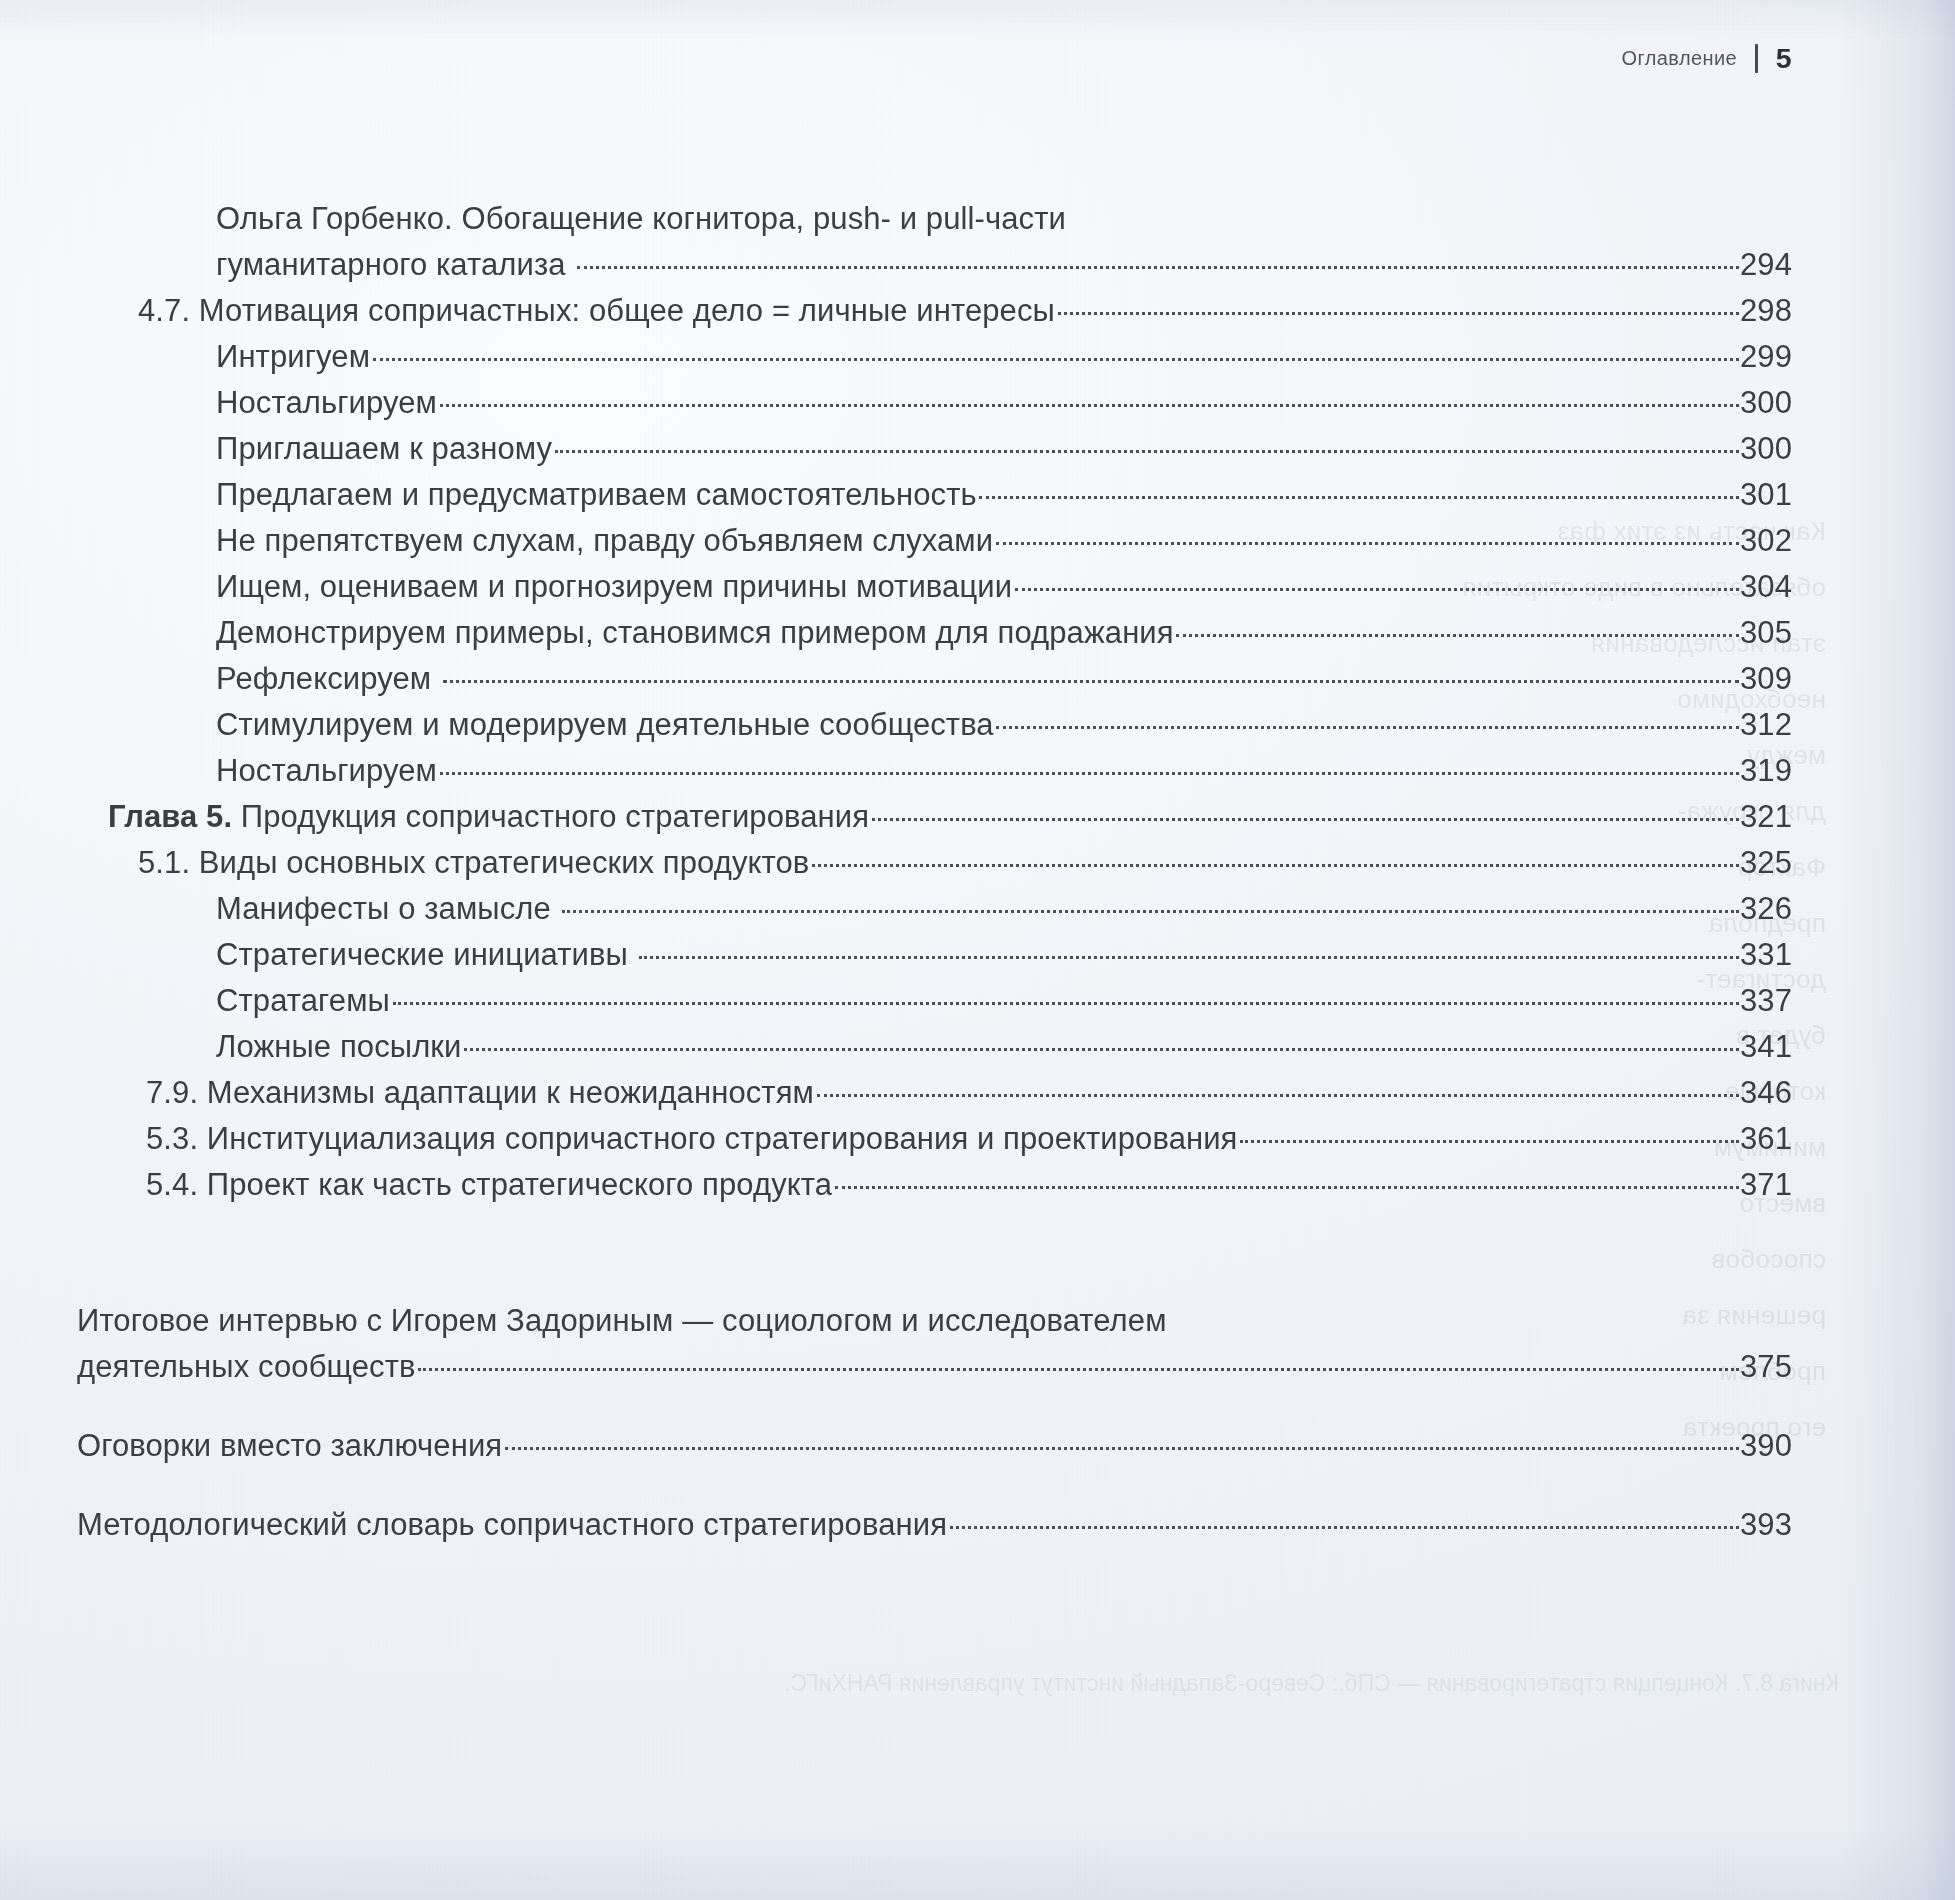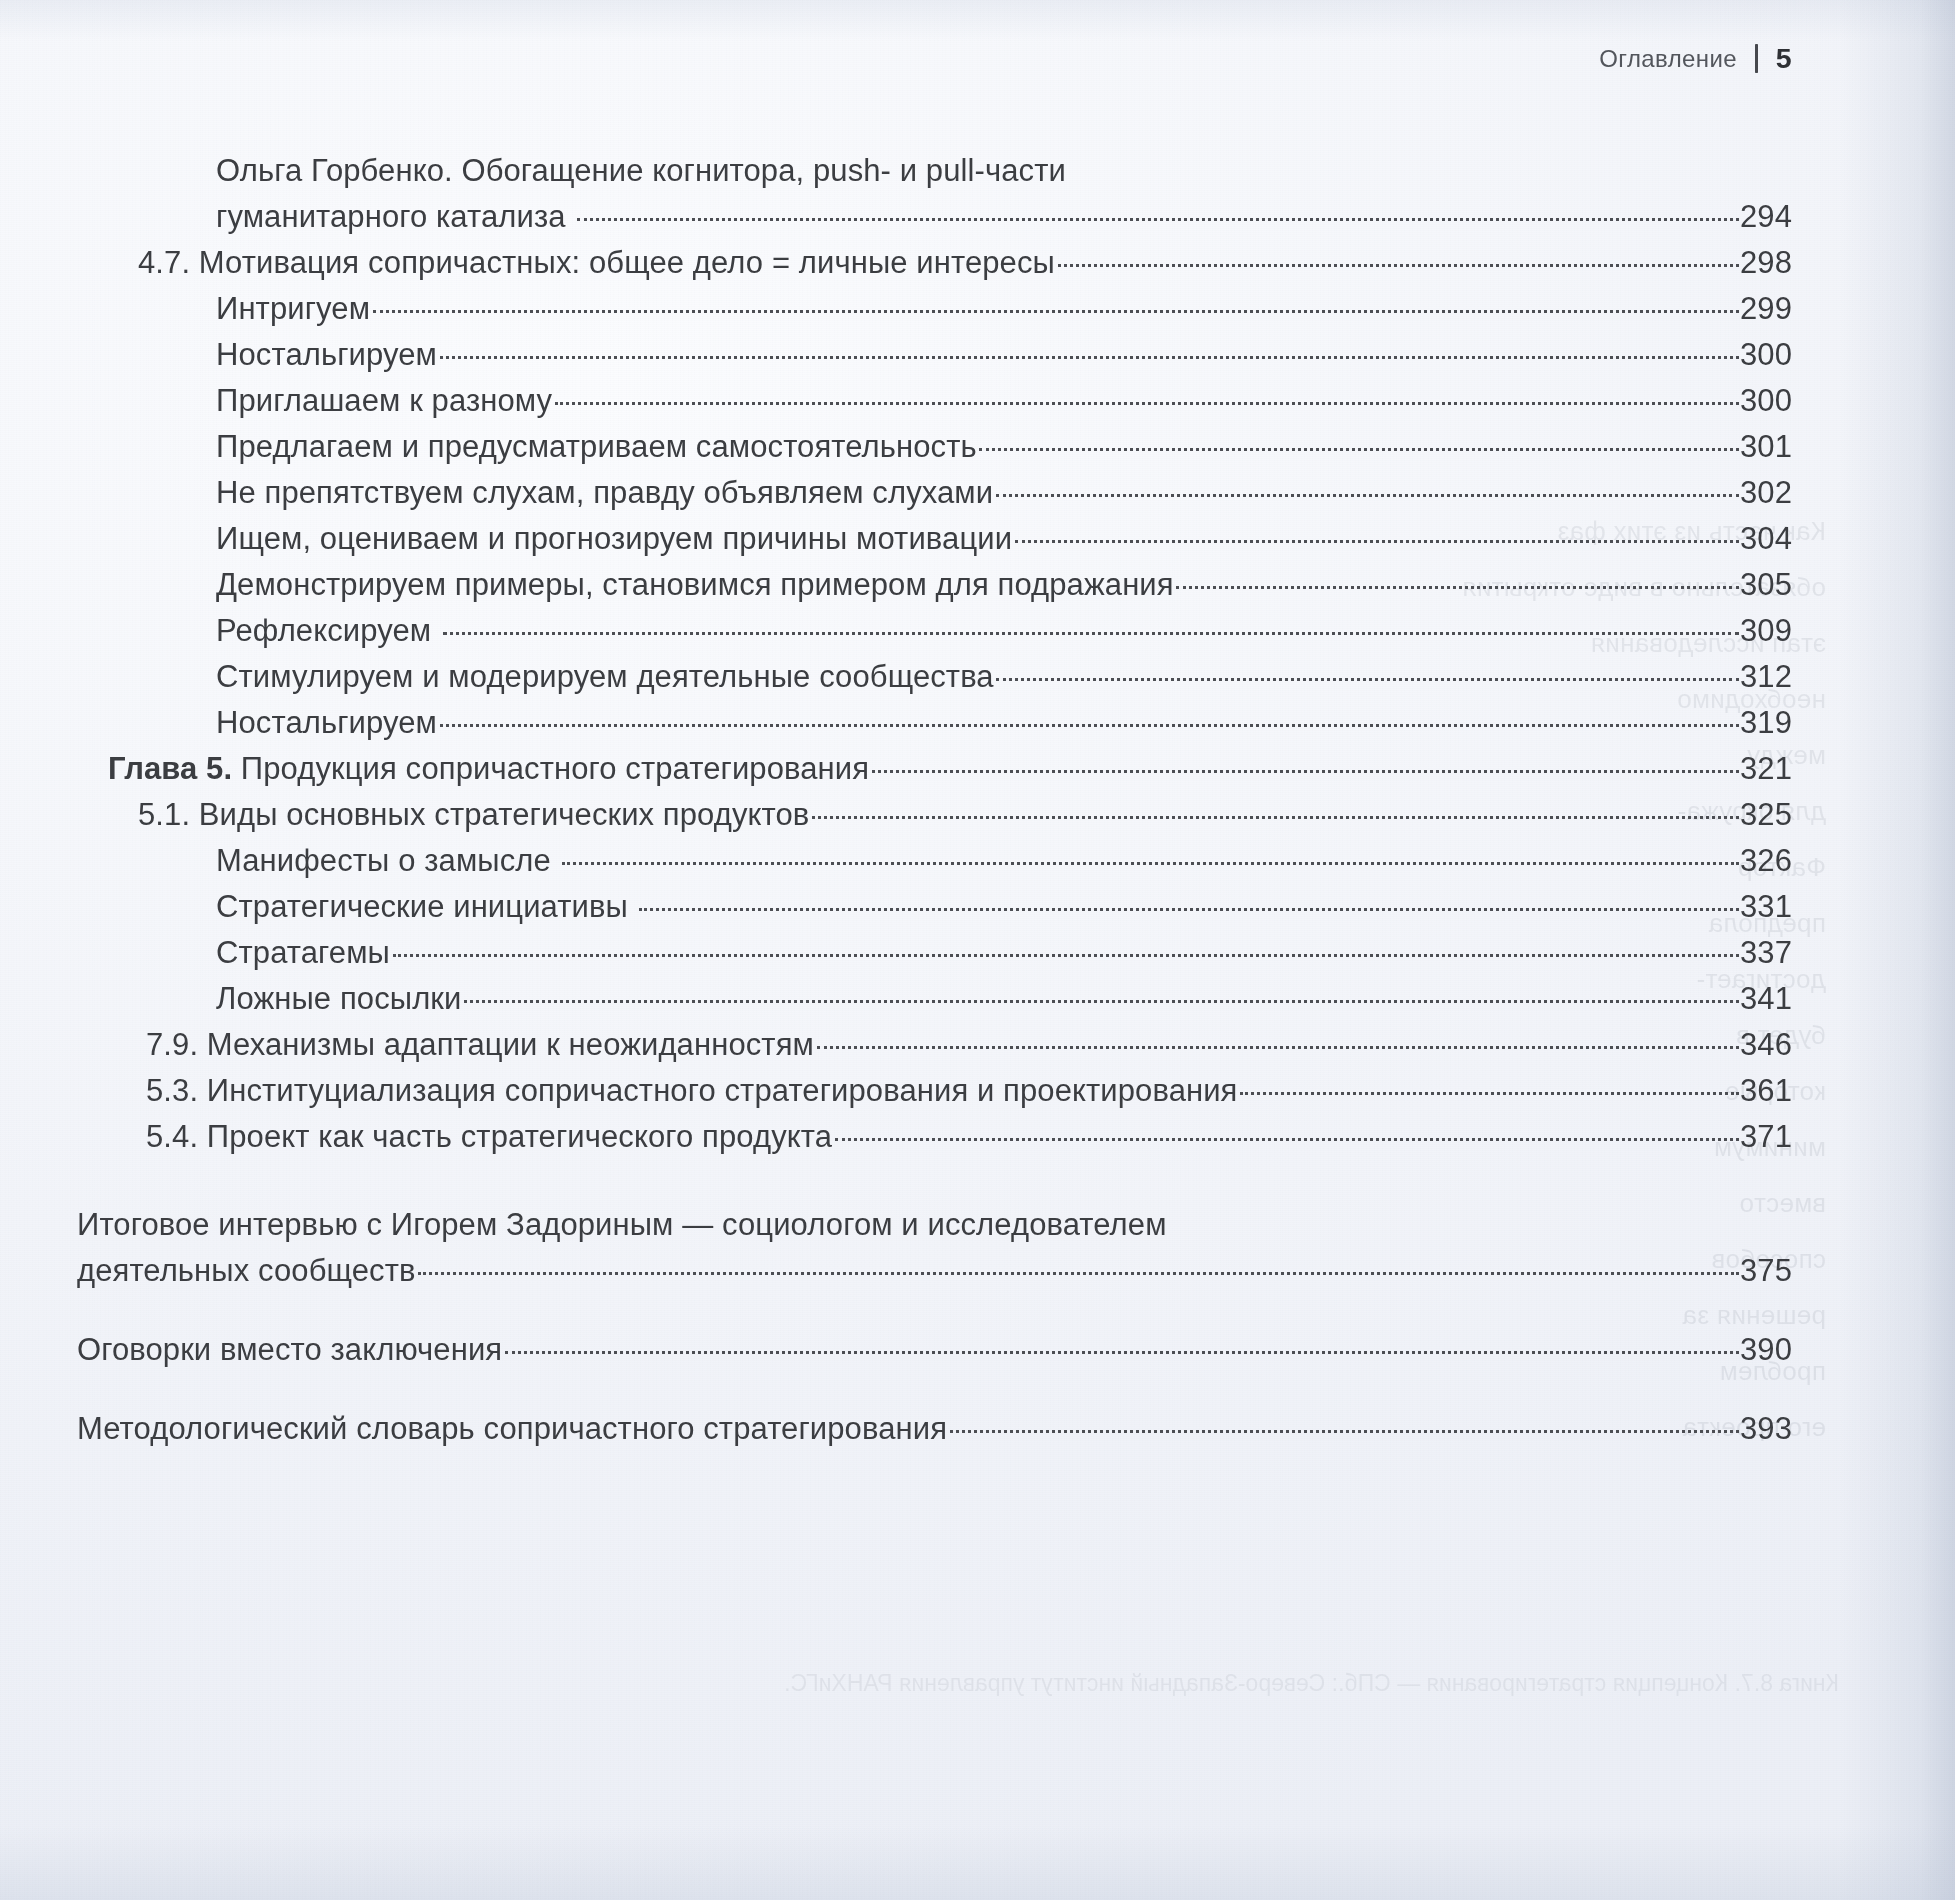--- a/index.html
+++ b/index.html
@@ -94,21 +94,21 @@
   
   .running-head {
     position: absolute;
     top: 42px;
     right: 163px;
     display: flex;
     align-items: center;
     gap: 17.7px;
   }
   .running-head .rh-label {
-    font-size: 24px;
+    font-size: 20px;
     letter-spacing: 0.4px;
     color: #53565c;
   }
   .running-head .rh-rule {
     width: 3.4px;
     height: 28.5px;
     background: #46484d;
     border-radius: 0.7px;
   }
   .running-head .rh-page {
@@ -165,21 +165,21 @@
   
   .lvl-chapter  { padding-left: 108px; font-weight: 400; }
   .lvl-chapter .chapter-num { font-weight: 700; }
   .lvl-section  { padding-left: 138px; }
   .lvl-section-b{ padding-left: 146px; }
   .lvl-sub      { padding-left: 216px; }
   .lvl-flat     { padding-left: 77px; }
 
   
   .toc-row.wrap  { display: block; }
-  .toc-row.wrap .line1 { display: block; white-space: pre-wrap; }
+  .toc-row.wrap .line1 { display: block; white-space: pre-wrap; margin-top: 48px; }
   .toc-row.wrap .line2 {
     display: flex;
     align-items: baseline;
   }
   .toc-row.wrap .line2 .label { flex: 0 1 auto; white-space: pre-wrap; }
   .spacer-md { height: 33px; }
   .spacer-lg { height: 42px; }
 </style>
 </head>
 <body>

